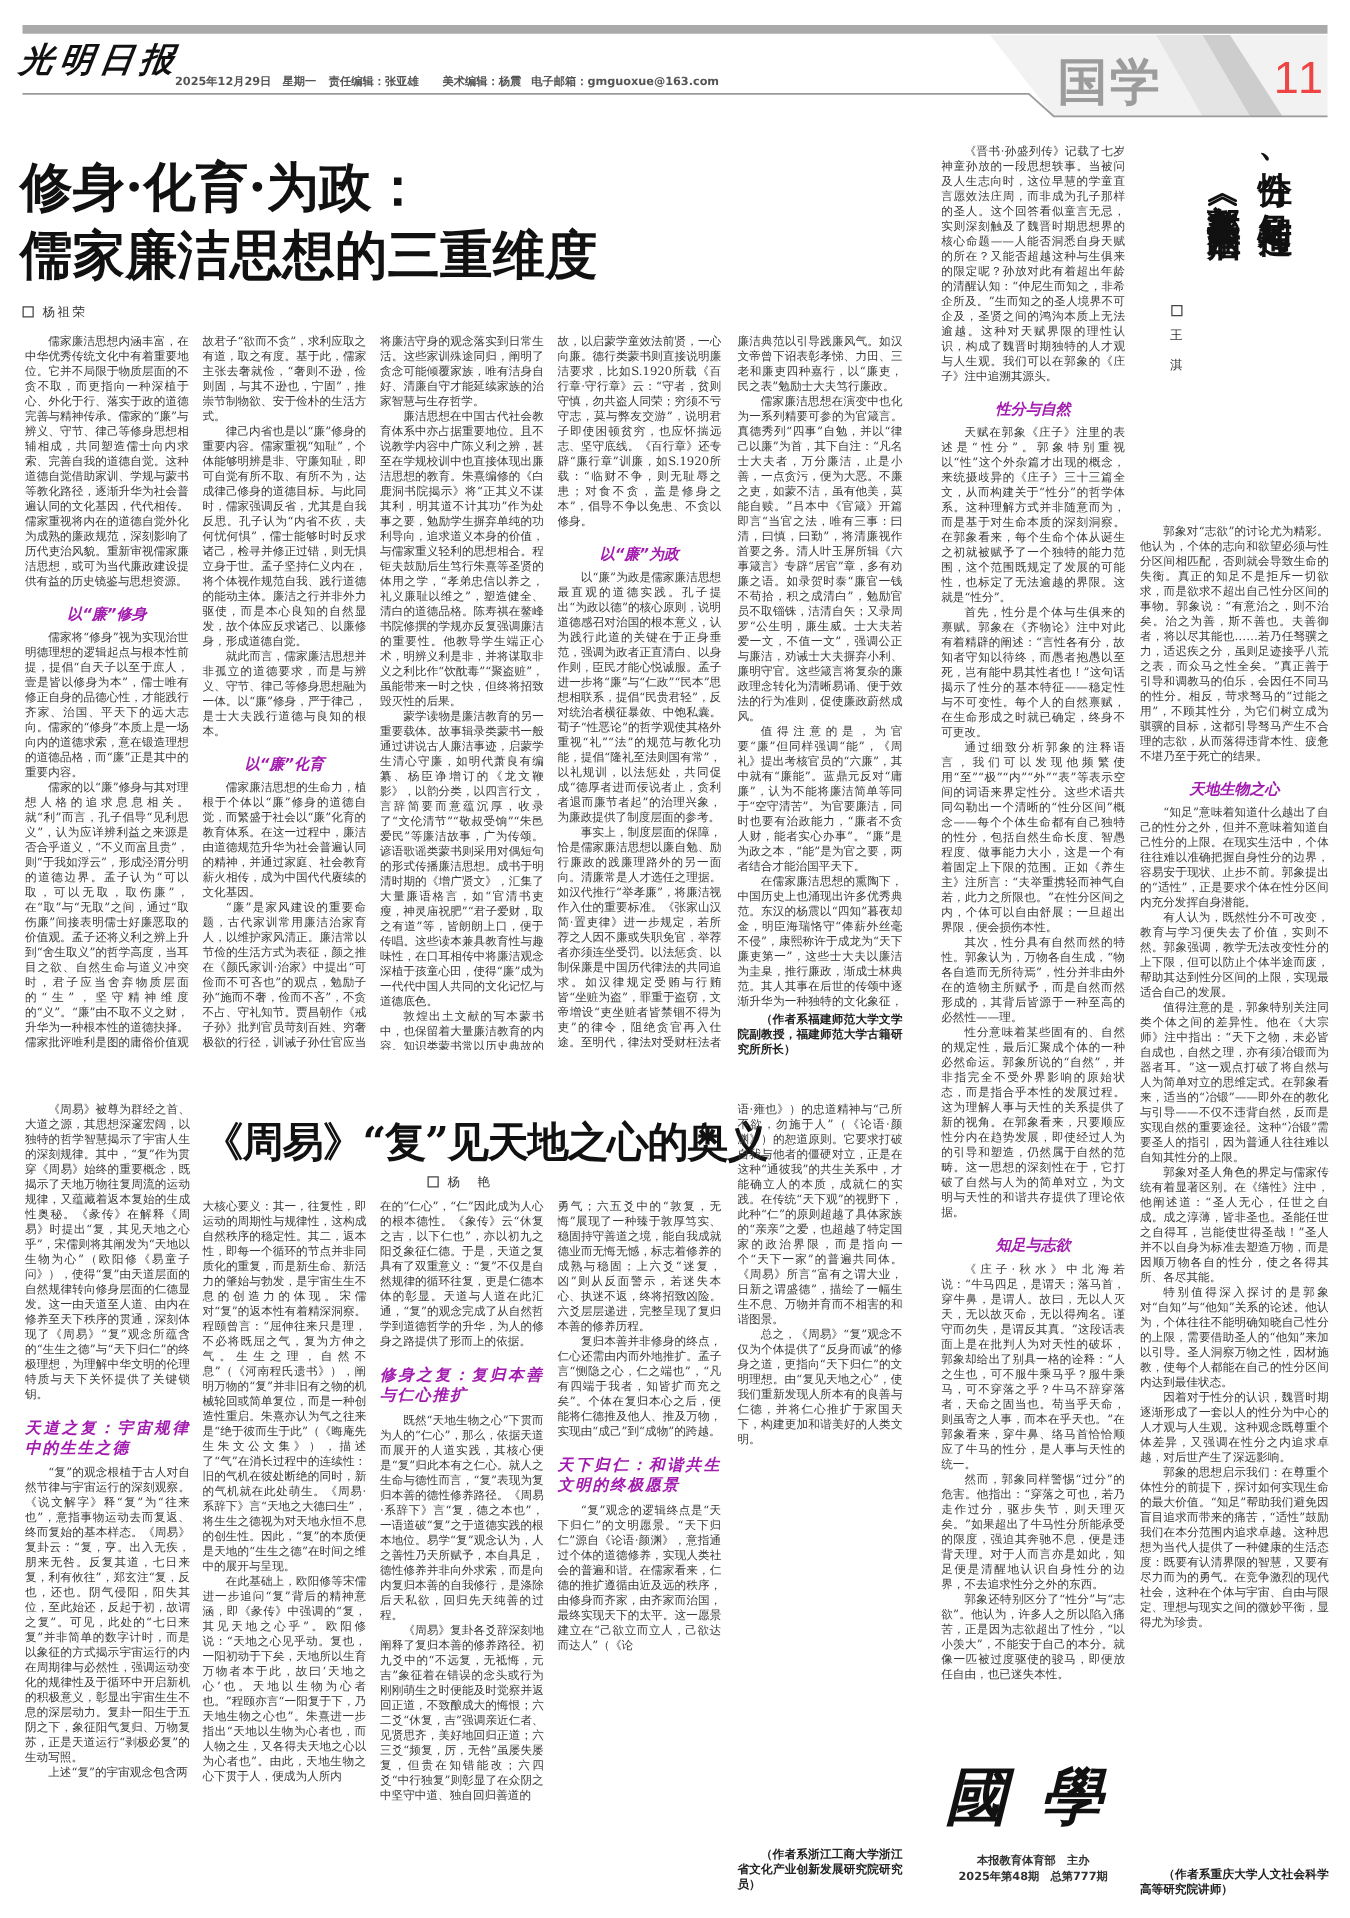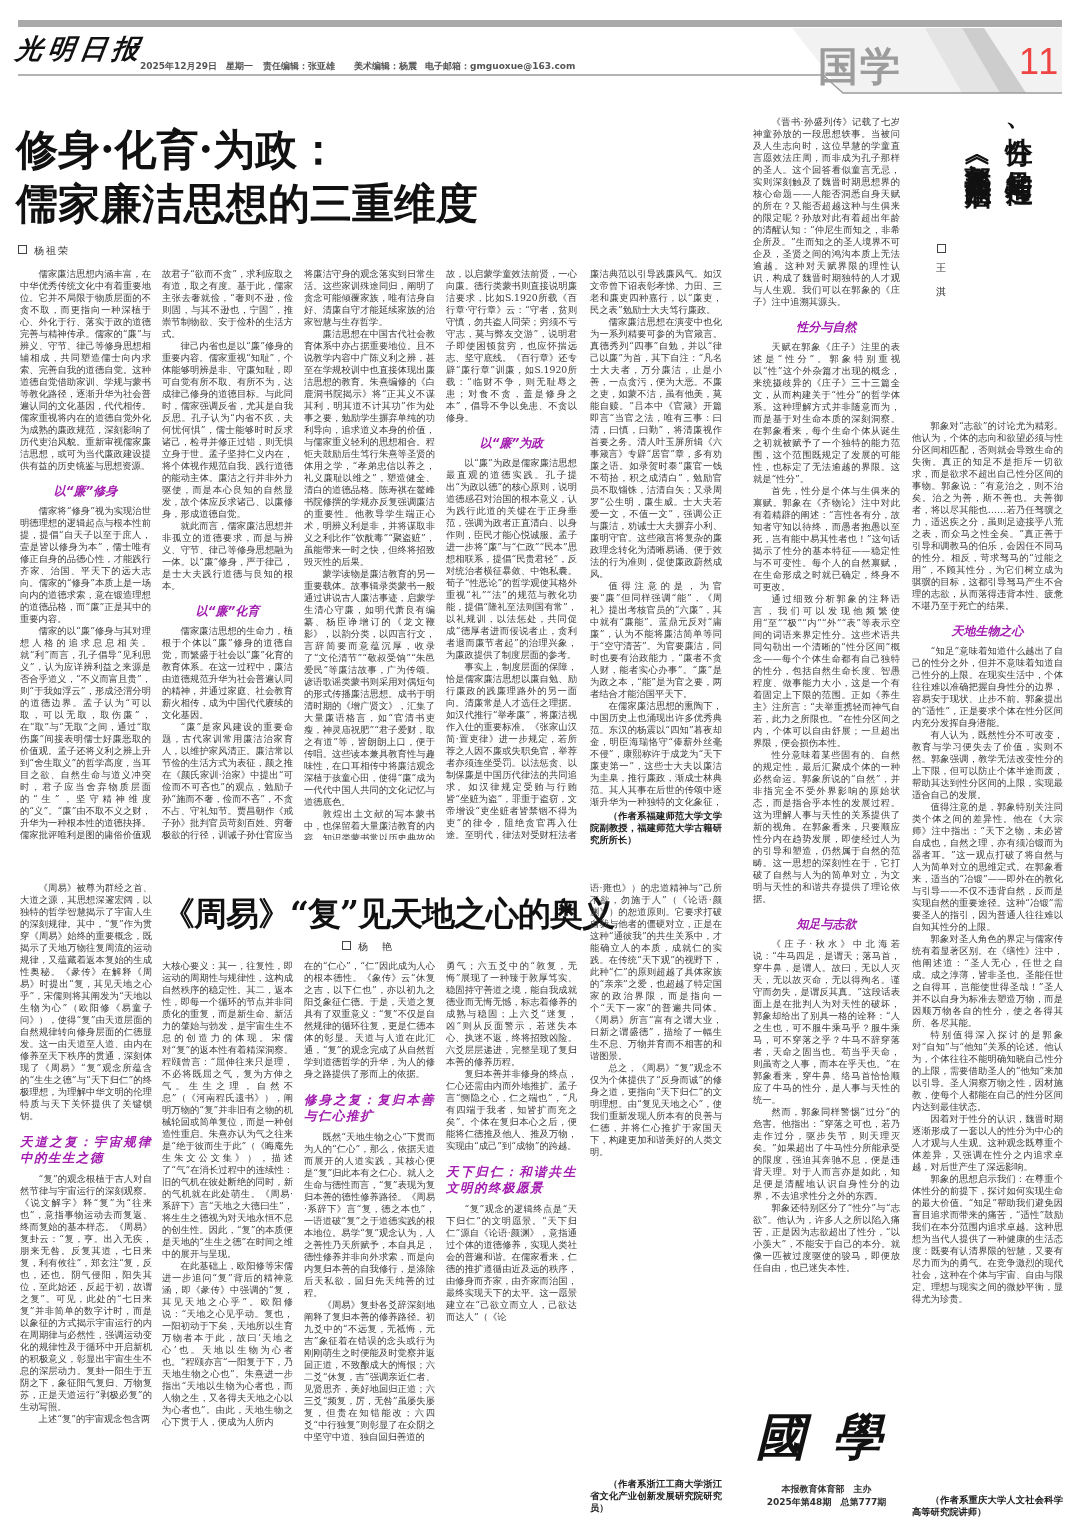--- a/index.html
+++ b/index.html
@@ -5,21 +5,21 @@
   html, body { margin:0; padding:0; background:#ffffff; }
   body { width:1080px; height:1534px; position:relative; overflow:hidden;
          font-family:"DejaVu Serif", serif; color:#333; }
   .abs { position:absolute; }
   .topbar { left:18px; top:20px; width:1044px; height:7px; background:#aaaaaa; }
   .logo { left:16px; top:33px; font-size:27px; font-weight:bold; font-style:italic;
           letter-spacing:5px; color:#111; font-family:"DejaVu Serif", serif;
           transform:skewX(-8deg); line-height:32px; }
   .hinfo { top:61px; font-size:9px; line-height:11px; color:#555; font-weight:bold;
            font-family:"DejaVu Sans", sans-serif; white-space:nowrap; }
-  .section-name { left:818px; top:44px; font-size:40px; line-height:44px; font-weight:900;
+  .section-name { left:846px; top:44px; font-size:40px; line-height:44px; font-weight:900;
                   color:#9c9c9c; letter-spacing:2px; font-family:"DejaVu Serif", serif; }
   .page-no { left:1019px; top:40px; font-size:36px; line-height:44px; color:#ef4444;
              font-family:"Liberation Sans", sans-serif; letter-spacing:2px; }
   .title { font-family:"DejaVu Serif", serif; font-weight:900; color:#111; white-space:nowrap; }
   .t1 { left:16px; font-size:42px; line-height:48px; }
   .byline { font-size:10px; line-height:12px; color:#333; font-family:"DejaVu Serif", serif;
             letter-spacing:2px; display:flex; }
   .box { display:inline-block; width:9px; height:9px; border:1px solid #444; margin-right:7px; box-sizing:border-box; }
   .col { position:absolute; font-size:9.3px; line-height:12px; text-align:justify;
          color:#3a3a3a; overflow:hidden; font-family:"DejaVu Serif", serif; }
@@ -142,20 +142,21 @@
   <div>王</div>
   <div style="margin-top:12px">淇</div>
 </div>
 
 <div class="col" style="left:753px;top:116px;width:147px;height:1276px">
   <p>《晋书·孙盛列传》记载了七岁神童孙放的一段思想轶事。当被问及人生志向时，这位早慧的学童直言愿效法庄周，而非成为孔子那样的圣人。这个回答看似童言无忌，实则深刻触及了魏晋时期思想界的核心命题——人能否洞悉自身天赋的所在？又能否超越这种与生俱来的限定呢？孙放对此有着超出年龄的清醒认知：“仲尼生而知之，非希企所及。”生而知之的圣人境界不可企及，圣贤之间的鸿沟本质上无法逾越。这种对天赋界限的理性认识，构成了魏晋时期独特的人才观与人生观。我们可以在郭象的《庄子》注中追溯其源头。</p>
   <h3>性分与自然</h3>
   <p>天赋在郭象《庄子》注里的表述是“性分”。郭象特别重视以“性”这个外杂篇才出现的概念，来统摄歧异的《庄子》三十三篇全文，从而构建关于“性分”的哲学体系。这种理解方式并非随意而为，而是基于对生命本质的深刻洞察。在郭象看来，每个生命个体从诞生之初就被赋予了一个独特的能力范围，这个范围既规定了发展的可能性，也标定了无法逾越的界限。这就是“性分”。</p>
   <p>首先，性分是个体与生俱来的禀赋。郭象在《齐物论》注中对此有着精辟的阐述：“言性各有分，故知者守知以待终，而愚者抱愚以至死，岂有能中易其性者也！”这句话揭示了性分的基本特征——稳定性与不可变性。每个人的自然禀赋，在生命形成之时就已确定，终身不可更改。</p>
   <p>通过细致分析郭象的注释语言，我们可以发现他频繁使用“至”“极”“内”“外”“表”等表示空间的词语来界定性分。这些术语共同勾勒出一个清晰的“性分区间”概念——每个个体生命都有自己独特的性分，包括自然生命长度、智愚程度、做事能力大小，这是一个有着固定上下限的范围。正如《养生主》注所言：“夫举重携轻而神气自若，此力之所限也。”在性分区间之内，个体可以自由舒展；一旦超出界限，便会损伤本性。</p>
+  <p>其次，性分具有自然而然的特性。郭象认为，万物各自生成，“物各自造而无所待焉”，性分并非由外在的造物主所赋予，而是自然而然形成的，其背后皆源于一种至高的必然性——理。</p>
   <p>性分意味着某些固有的、自然的规定性，最后汇聚成个体的一种必然命运。郭象所说的“自然”，并非指完全不受外界影响的原始状态，而是指合乎本性的发展过程。这为理解人事与天性的关系提供了新的视角。在郭象看来，只要顺应性分内在趋势发展，即使经过人为的引导和塑造，仍然属于自然的范畴。这一思想的深刻性在于，它打破了自然与人为的简单对立，为文明与天性的和谐共存提供了理论依据。</p>
   <h3>知足与志欲</h3>
   <p>《庄子·秋水》中北海若说：“牛马四足，是谓天；落马首，穿牛鼻，是谓人。故曰，无以人灭天，无以故灭命，无以得殉名。谨守而勿失，是谓反其真。”这段话表面上是在批判人为对天性的破坏，郭象却给出了别具一格的诠释：“人之生也，可不服牛乘马乎？服牛乘马，可不穿落之乎？牛马不辞穿落者，天命之固当也。苟当乎天命，则虽寄之人事，而本在乎天也。”在郭象看来，穿牛鼻、络马首恰恰顺应了牛马的性分，是人事与天性的统一。</p>
   <p>然而，郭象同样警惕“过分”的危害。他指出：“穿落之可也，若乃走作过分，驱步失节，则天理灭矣。”如果超出了牛马性分所能承受的限度，强迫其奔驰不息，便是违背天理。对于人而言亦是如此，知足便是清醒地认识自身性分的边界，不去追求性分之外的东西。</p>
   <p>郭象还特别区分了“性分”与“志欲”。他认为，许多人之所以陷入痛苦，正是因为志欲超出了性分，“以小羡大”，不能安于自己的本分。就像一匹被过度驱使的骏马，即便放任自由，也已迷失本性。</p>
 </div>
 <div class="col" style="left:912px;top:420px;width:151px;height:1072px">
   <p>郭象对“志欲”的讨论尤为精彩。他认为，个体的志向和欲望必须与性分区间相匹配，否则就会导致生命的失衡。真正的知足不是拒斥一切欲求，而是欲求不超出自己性分区间的事物。郭象说：“有意治之，则不治矣。治之为善，斯不善也。夫善御者，将以尽其能也……若乃任驽骥之力，适迟疾之分，虽则足迹接乎八荒之表，而众马之性全矣。”真正善于引导和调教马的伯乐，会因任不同马的性分。相反，苛求驽马的“过能之用”，不顾其性分，为它们树立成为骐骥的目标，这都引导驽马产生不合理的志欲，从而落得违背本性、疲惫不堪乃至于死亡的结果。</p>
   <h3>天地生物之心</h3>
   <p>“知足”意味着知道什么越出了自己的性分之外，但并不意味着知道自己性分的上限。在现实生活中，个体往往难以准确把握自身性分的边界，容易安于现状、止步不前。郭象提出的“适性”，正是要求个体在性分区间内充分发挥自身潜能。</p>

